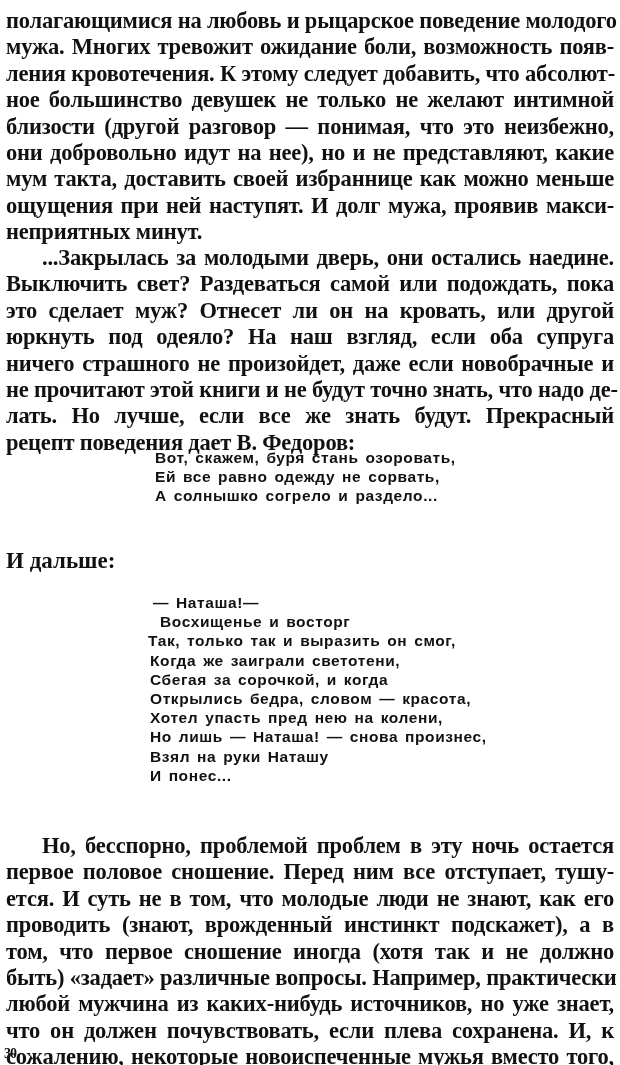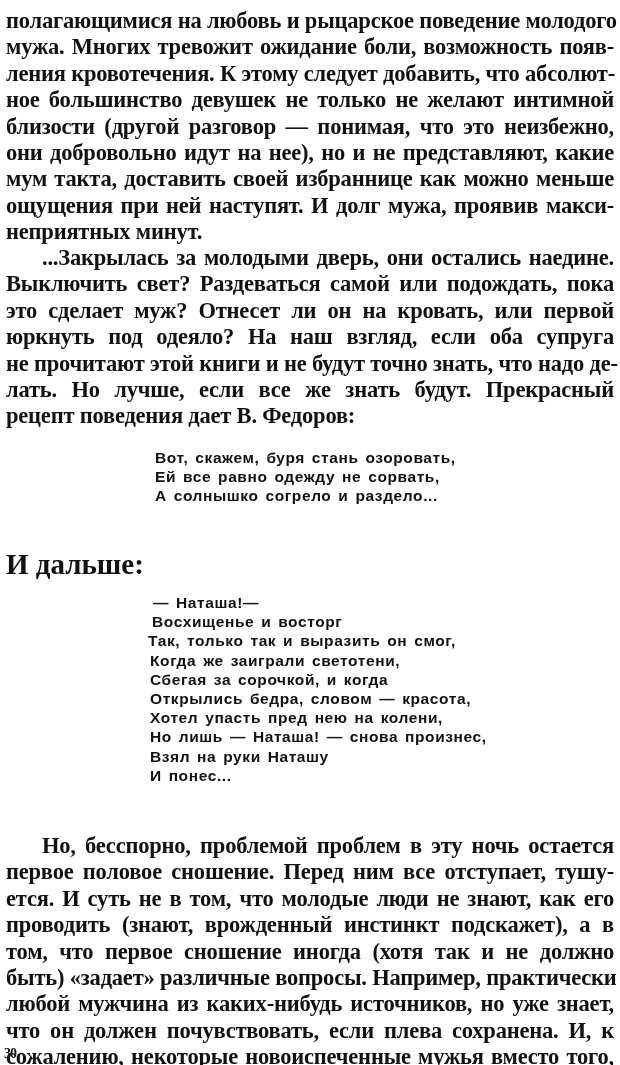--- a/index.html
+++ b/index.html
@@ -55,21 +55,21 @@
     }
     .verse .vline {
       display: block;
       white-space: nowrap;
     }
     .lead {
       position: absolute;
       left: 6px;
       top: 540px;
       font-family: "Liberation Serif", serif;
-      font-size: 29px;
+      font-size: 23px;
       font-weight: bold;
     }
     .page-number {
       position: absolute;
       left: 4px;
       top: 1038px;
       font-family: "Liberation Serif", serif;
       font-size: 14px;
       font-weight: bold;
       letter-spacing: -1px;
@@ -88,38 +88,39 @@
     <span class="line">близости (другой разговор — понимая, что это неизбежно,</span>
     <span class="line">они добровольно идут на нее), но и не представляют, какие</span>
     <span class="line">мум такта, доставить своей избраннице как можно меньше</span>
     <span class="line">ощущения при ней наступят. И долг мужа, проявив макси-</span>
     <span class="line last">неприятных минут.</span>
   </div>
 
   <div class="prose" style="top:237px;">
     <span class="line indent">...Закрылась за молодыми дверь, они остались наедине.</span>
     <span class="line">Выключить свет? Раздеваться самой или подождать, пока</span>
-    <span class="line">это сделает муж? Отнесет ли он на кровать, или первой</span>
+    <span class="line">это сделает муж? Отнесет ли он на кровать, или другой</span>
     <span class="line">юркнуть под одеяло? На наш взгляд, если оба супруга</span>
+    <span class="line">ничего страшного не произойдет, даже если новобрачные и</span>
     <span class="line">не прочитают этой книги и не будут точно знать, что надо де-</span>
     <span class="line">лать. Но лучше, если все же знать будут. Прекрасный</span>
     <span class="line last">рецепт поведения дает В. Федоров:</span>
   </div>
 
   <div class="verse" style="left:148px; top:440px;margin-left:7px;">
     <span class="vline">Вот, скажем, буря стань озоровать,</span>
     <span class="vline">Ей все равно одежду не сорвать,</span>
     <span class="vline">А солнышко согрело и раздело...</span>
   </div>
 
   <div class="lead">И дальше:</div>
 
   <div class="verse" style="left:150px; top:585px;">
     <span class="vline" style="padding-left:3px;">— Наташа!—</span>
-    <span class="vline" style="padding-left:2px;">Восхищенье и восторг</span>
+    <span class="vline" style="padding-left:2px;margin-left:8px;">Восхищенье и восторг</span>
     <span class="vline" style="margin-left:-2px;">Так, только так и выразить он смог,</span>
     <span class="vline">Когда же заиграли светотени,</span>
     <span class="vline">Сбегая за сорочкой, и когда</span>
     <span class="vline">Открылись бедра, словом — красота,</span>
     <span class="vline">Хотел упасть пред нею на колени,</span>
     <span class="vline">Но лишь — Наташа! — снова произнес,</span>
     <span class="vline">Взял на руки Наташу</span>
     <span class="vline">И понес...</span>
   </div>
 

